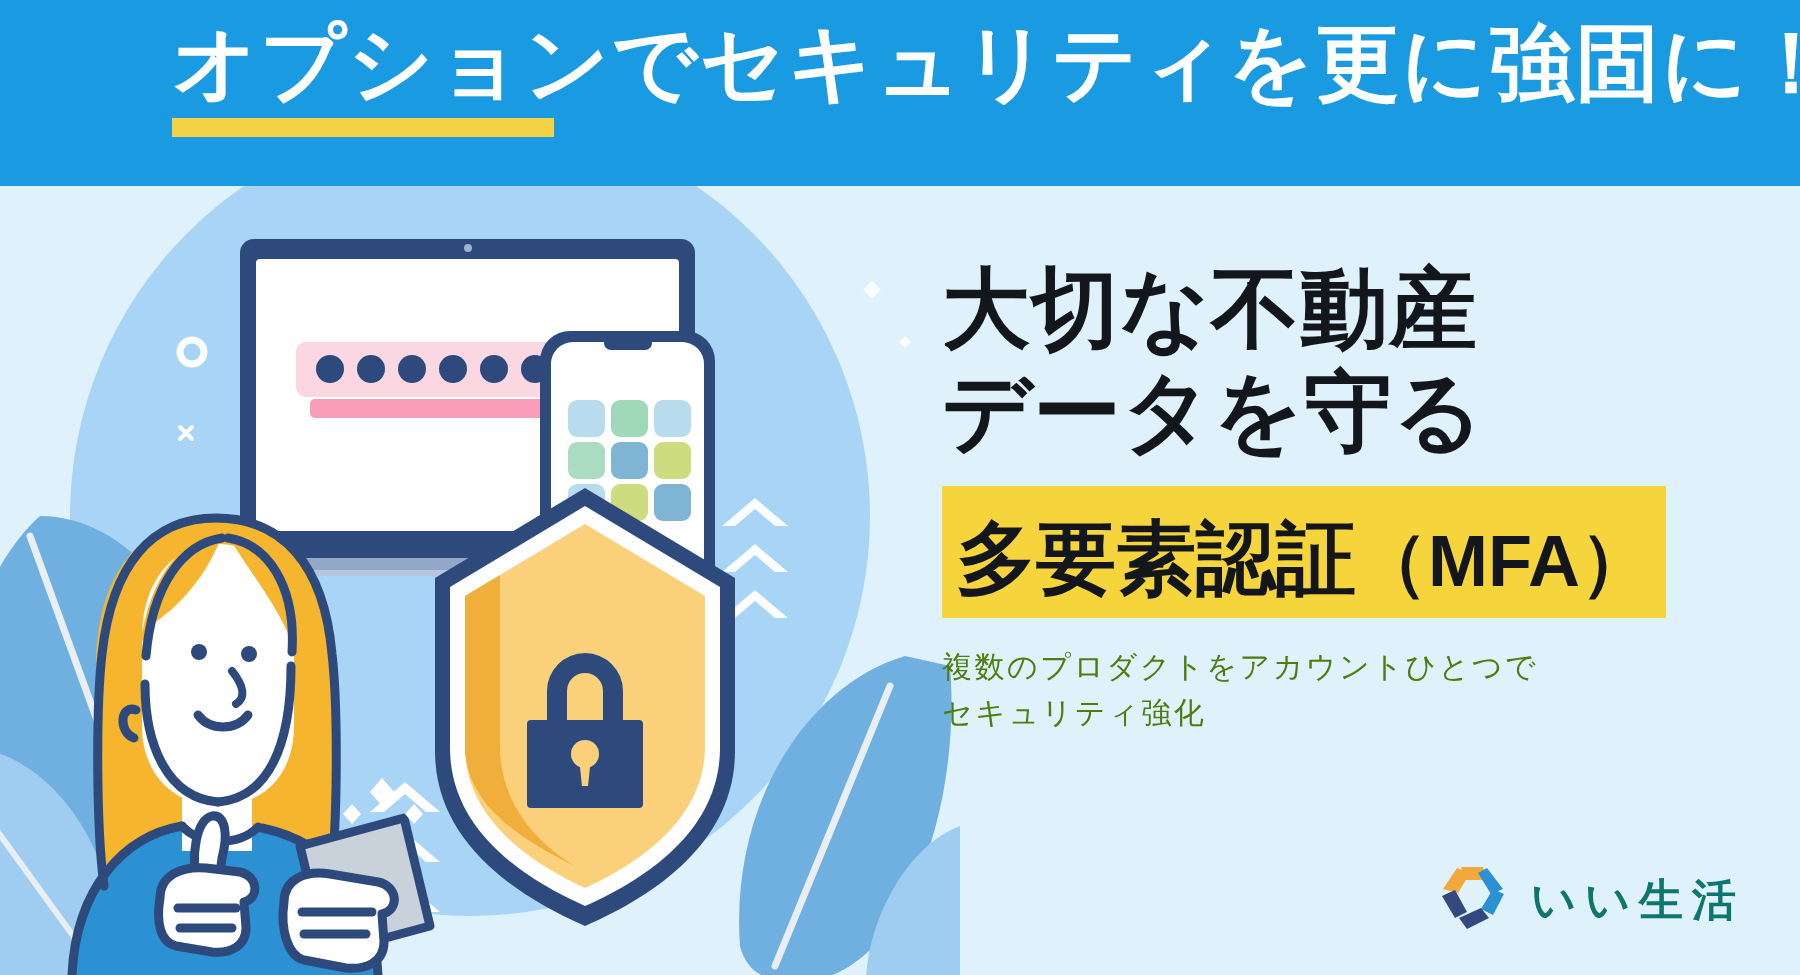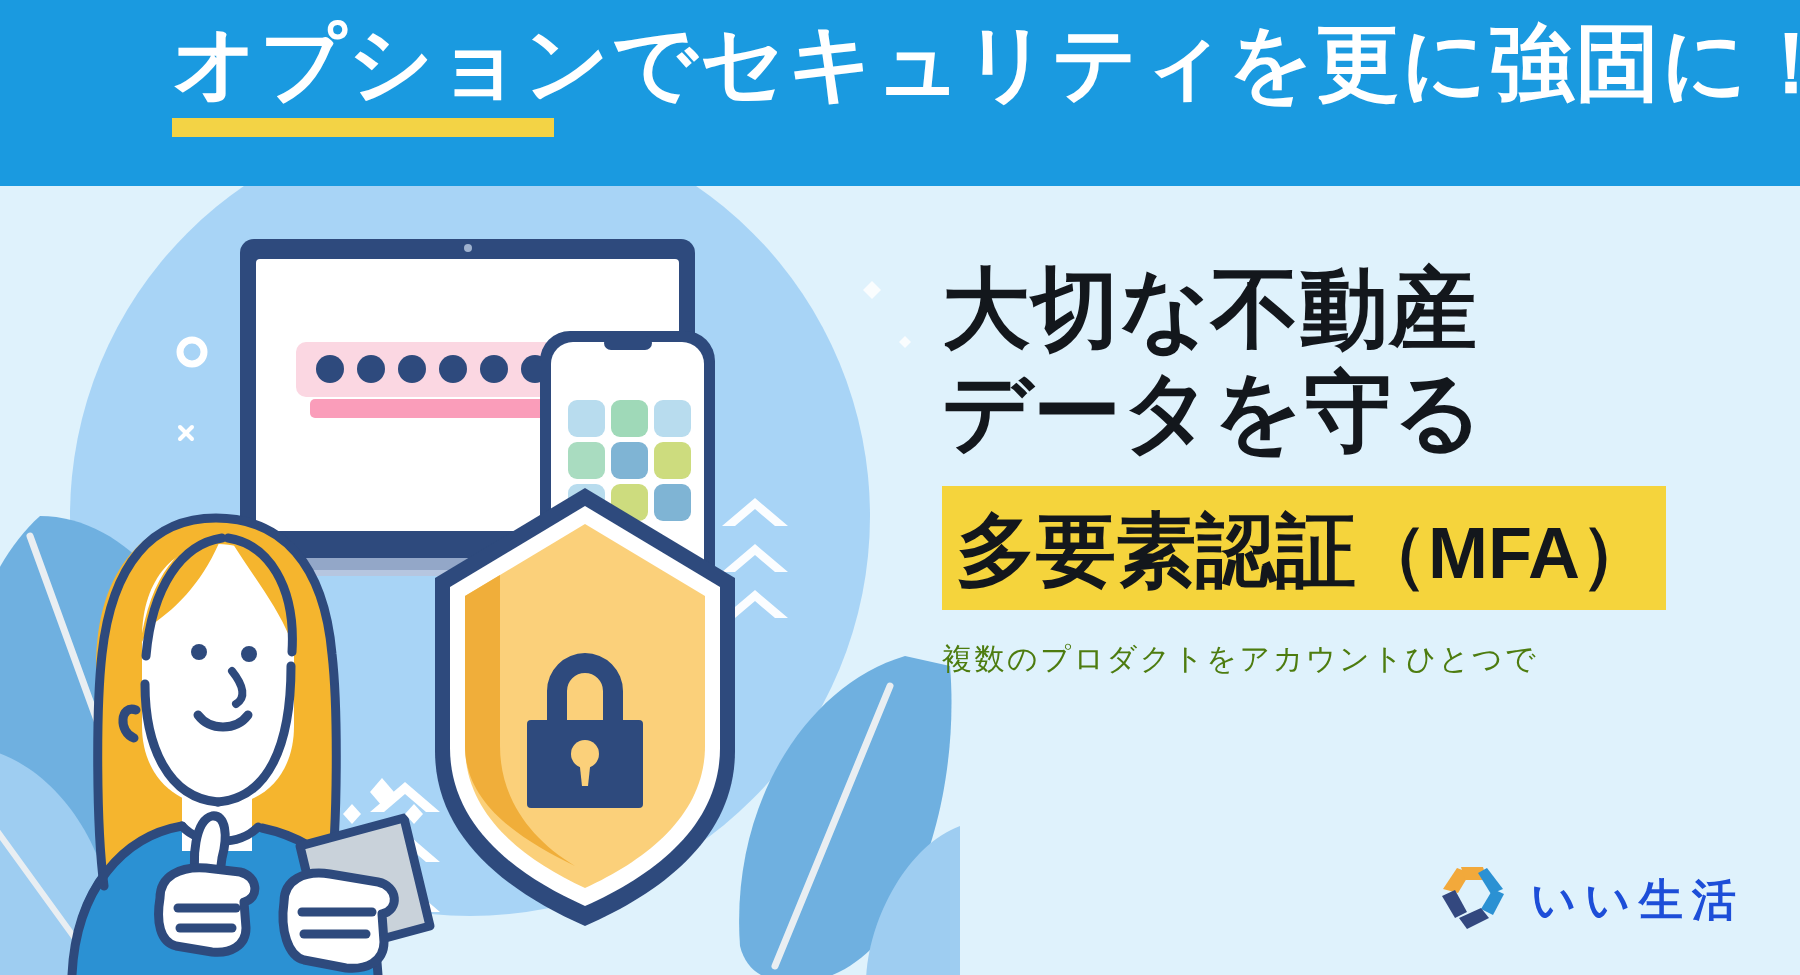--- a/index.html
+++ b/index.html
@@ -32,37 +32,37 @@
   .illus svg{display:block;}
 
   
   .copy{position:absolute;left:942px;top:258px;width:830px;}
   .headline{
     font-size:88px;font-weight:bold;color:#13171c;
     line-height:1.17;letter-spacing:1px;white-space:nowrap;
   }
   .hl-band{
     display:inline-block;background:#f5d43c;
-    padding:23px 14px 16px 14px;margin-top:22px;
+    padding:31px 14px 16px 14px;margin-top:22px;
     font-size:80px;font-weight:bold;color:#13171c;
     line-height:1.06;white-space:nowrap;letter-spacing:0px;
   }
   .hl-band .mfa{font-size:72px;}
   .subcopy{
     margin-top:26px;font-size:30px;color:#4d7c0f;
     line-height:1.55;letter-spacing:2.5px;font-weight:normal;
   }
 
   
   .logo{
     position:absolute;left:1437px;top:862px;
     display:flex;align-items:center;gap:22px;
   }
   .logo-text{
-    font-size:44px;font-weight:bold;color:#1d4ed8;letter-spacing:9px;
+    font-size:44px;font-weight:bold;color:#0f766e;letter-spacing:9px;
   }
 </style>
 </head>
 <body>
 
 <div class="banner">
 
   <div class="header-band">
     <div class="header-underline"></div>
     <div class="header-title">オプションでセキュリティを更に強固に！</div>
@@ -235,20 +235,21 @@
       </g>
     </svg>
   </div>
 
   <div class="copy">
     <div class="headline">大切な不動産</div>
     <div class="headline">データを守る</div>
     <div class="hl-band"><span>多要素認証</span><span class="mfa">（MFA）</span></div>
     <div class="subcopy">
       <div>複数のプロダクトをアカウントひとつで</div>
+      <div>セキュリティ強化</div>
     </div>
   </div>
 
   <div class="logo">
     <span>
       <svg width="72" height="72" viewBox="0 0 72 72" xmlns="http://www.w3.org/2000/svg">
         <g transform="translate(36,36)">
 
           <path d="M-30 -9 L -16 -30 L -3 -25 L -15 -5 Z" fill="#f2a93b"></path>
 

